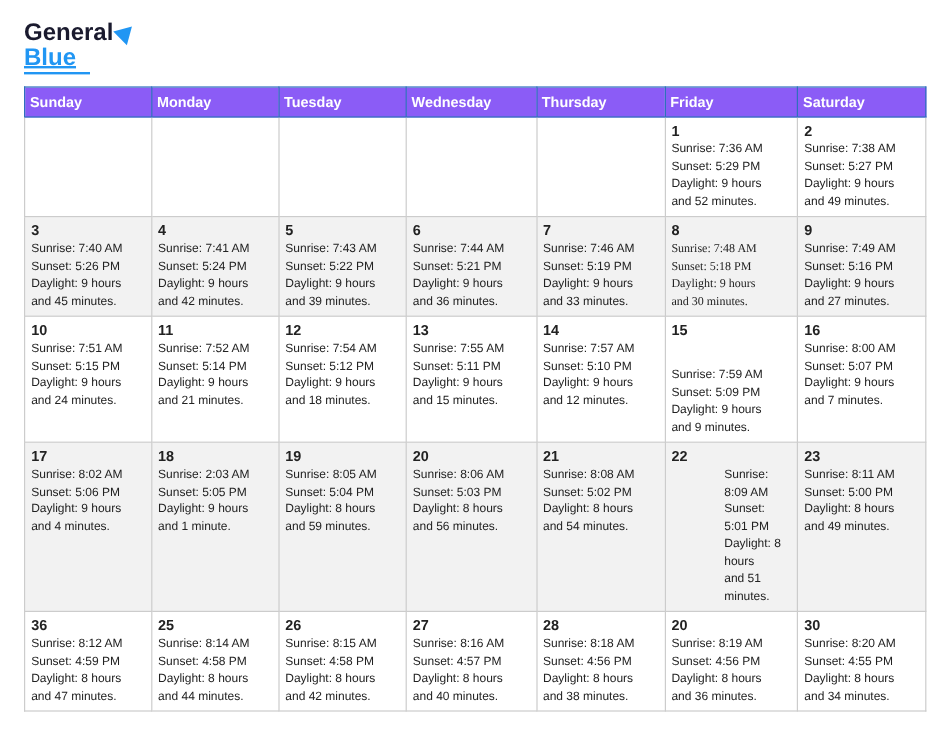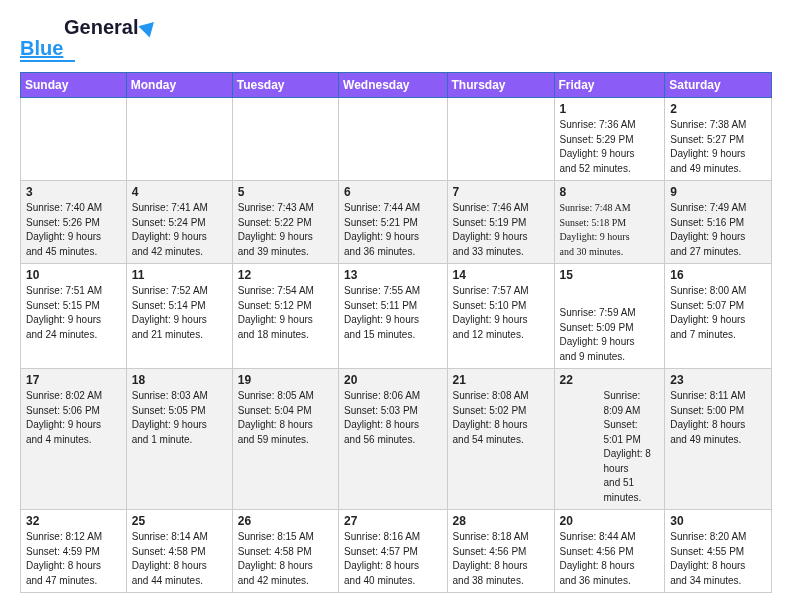--- a/index.html
+++ b/index.html
@@ -78,21 +78,21 @@
       align-items: center;
     }
   </style>
 </head>
 <body>
 
 <div class="page">
   <div class="header">
     <div class="logo-wrapper" style="flex-direction: column; align-items: flex-start;">
         <div style="font-size: 20px; font-weight: bold; color: rgb(26, 26, 46); line-height: 1.1; display: flex; align-items: center;">
-          <span style="color:#1a1a2e;margin-left:44px;">General</span>
+          <span style="color:#1a1a2e;">General</span>
           <span style="display:inline-block;width:0;height:0;border-left:8px solid transparent;border-right:8px solid transparent;border-bottom:14px solid #2196f3;margin-left:3px;transform:rotate(45deg);"></span>
         </div>
         <div style="font-size: 20px; font-weight: bold; color: rgb(33, 150, 243); line-height: 1; text-decoration: underline;">Blue</div>
         <div style="width: 55px; height: 2px; background: rgb(33, 150, 243); margin-top: 2px;"></div>
       </div>
 
     <div class="title-area" style="flex:1;text-align:right;">
       <div class="month-title"></div>
       <div class="location"></div>
     </div>
@@ -237,21 +237,21 @@
         <tr>
           <td>
             <div class="day-number">17</div>
             <div class="day-info" style="white-space: pre-line;">Sunrise: 8:02 AM
 Sunset: 5:06 PM
 Daylight: 9 hours
 and 4 minutes.</div>
           </td>
           <td>
             <div class="day-number">18</div>
-            <div class="day-info" style="white-space: pre-line;">Sunrise: 8:03 AM
+            <div class="day-info" style="white-space: pre-line;">Sunrise: 2:03 AM
 Sunset: 5:05 PM
 Daylight: 9 hours
 and 1 minute.</div>
           </td>
           <td>
             <div class="day-number">19</div>
             <div class="day-info" style="white-space: pre-line;">Sunrise: 8:05 AM
 Sunset: 5:04 PM
 Daylight: 8 hours
 and 59 minutes.</div>
@@ -280,21 +280,21 @@
           <td>
             <div class="day-number">23</div>
             <div class="day-info" style="white-space: pre-line;">Sunrise: 8:11 AM
 Sunset: 5:00 PM
 Daylight: 8 hours
 and 49 minutes.</div>
           </td>
         </tr>
         <tr>
           <td>
-            <div class="day-number">32</div>
+            <div class="day-number">36</div>
             <div class="day-info" style="white-space: pre-line;">Sunrise: 8:12 AM
 Sunset: 4:59 PM
 Daylight: 8 hours
 and 47 minutes.</div>
           </td>
           <td>
             <div class="day-number">25</div>
             <div class="day-info" style="white-space: pre-line;">Sunrise: 8:14 AM
 Sunset: 4:58 PM
 Daylight: 8 hours
@@ -316,21 +316,21 @@
           </td>
           <td>
             <div class="day-number">28</div>
             <div class="day-info" style="white-space: pre-line;">Sunrise: 8:18 AM
 Sunset: 4:56 PM
 Daylight: 8 hours
 and 38 minutes.</div>
           </td>
           <td>
             <div class="day-number">20</div>
-            <div class="day-info" style="white-space: pre-line;">Sunrise: 8:44 AM
+            <div class="day-info" style="white-space: pre-line;">Sunrise: 8:19 AM
 Sunset: 4:56 PM
 Daylight: 8 hours
 and 36 minutes.</div>
           </td>
           <td>
             <div class="day-number">30</div>
             <div class="day-info" style="white-space: pre-line;">Sunrise: 8:20 AM
 Sunset: 4:55 PM
 Daylight: 8 hours
 and 34 minutes.</div>

